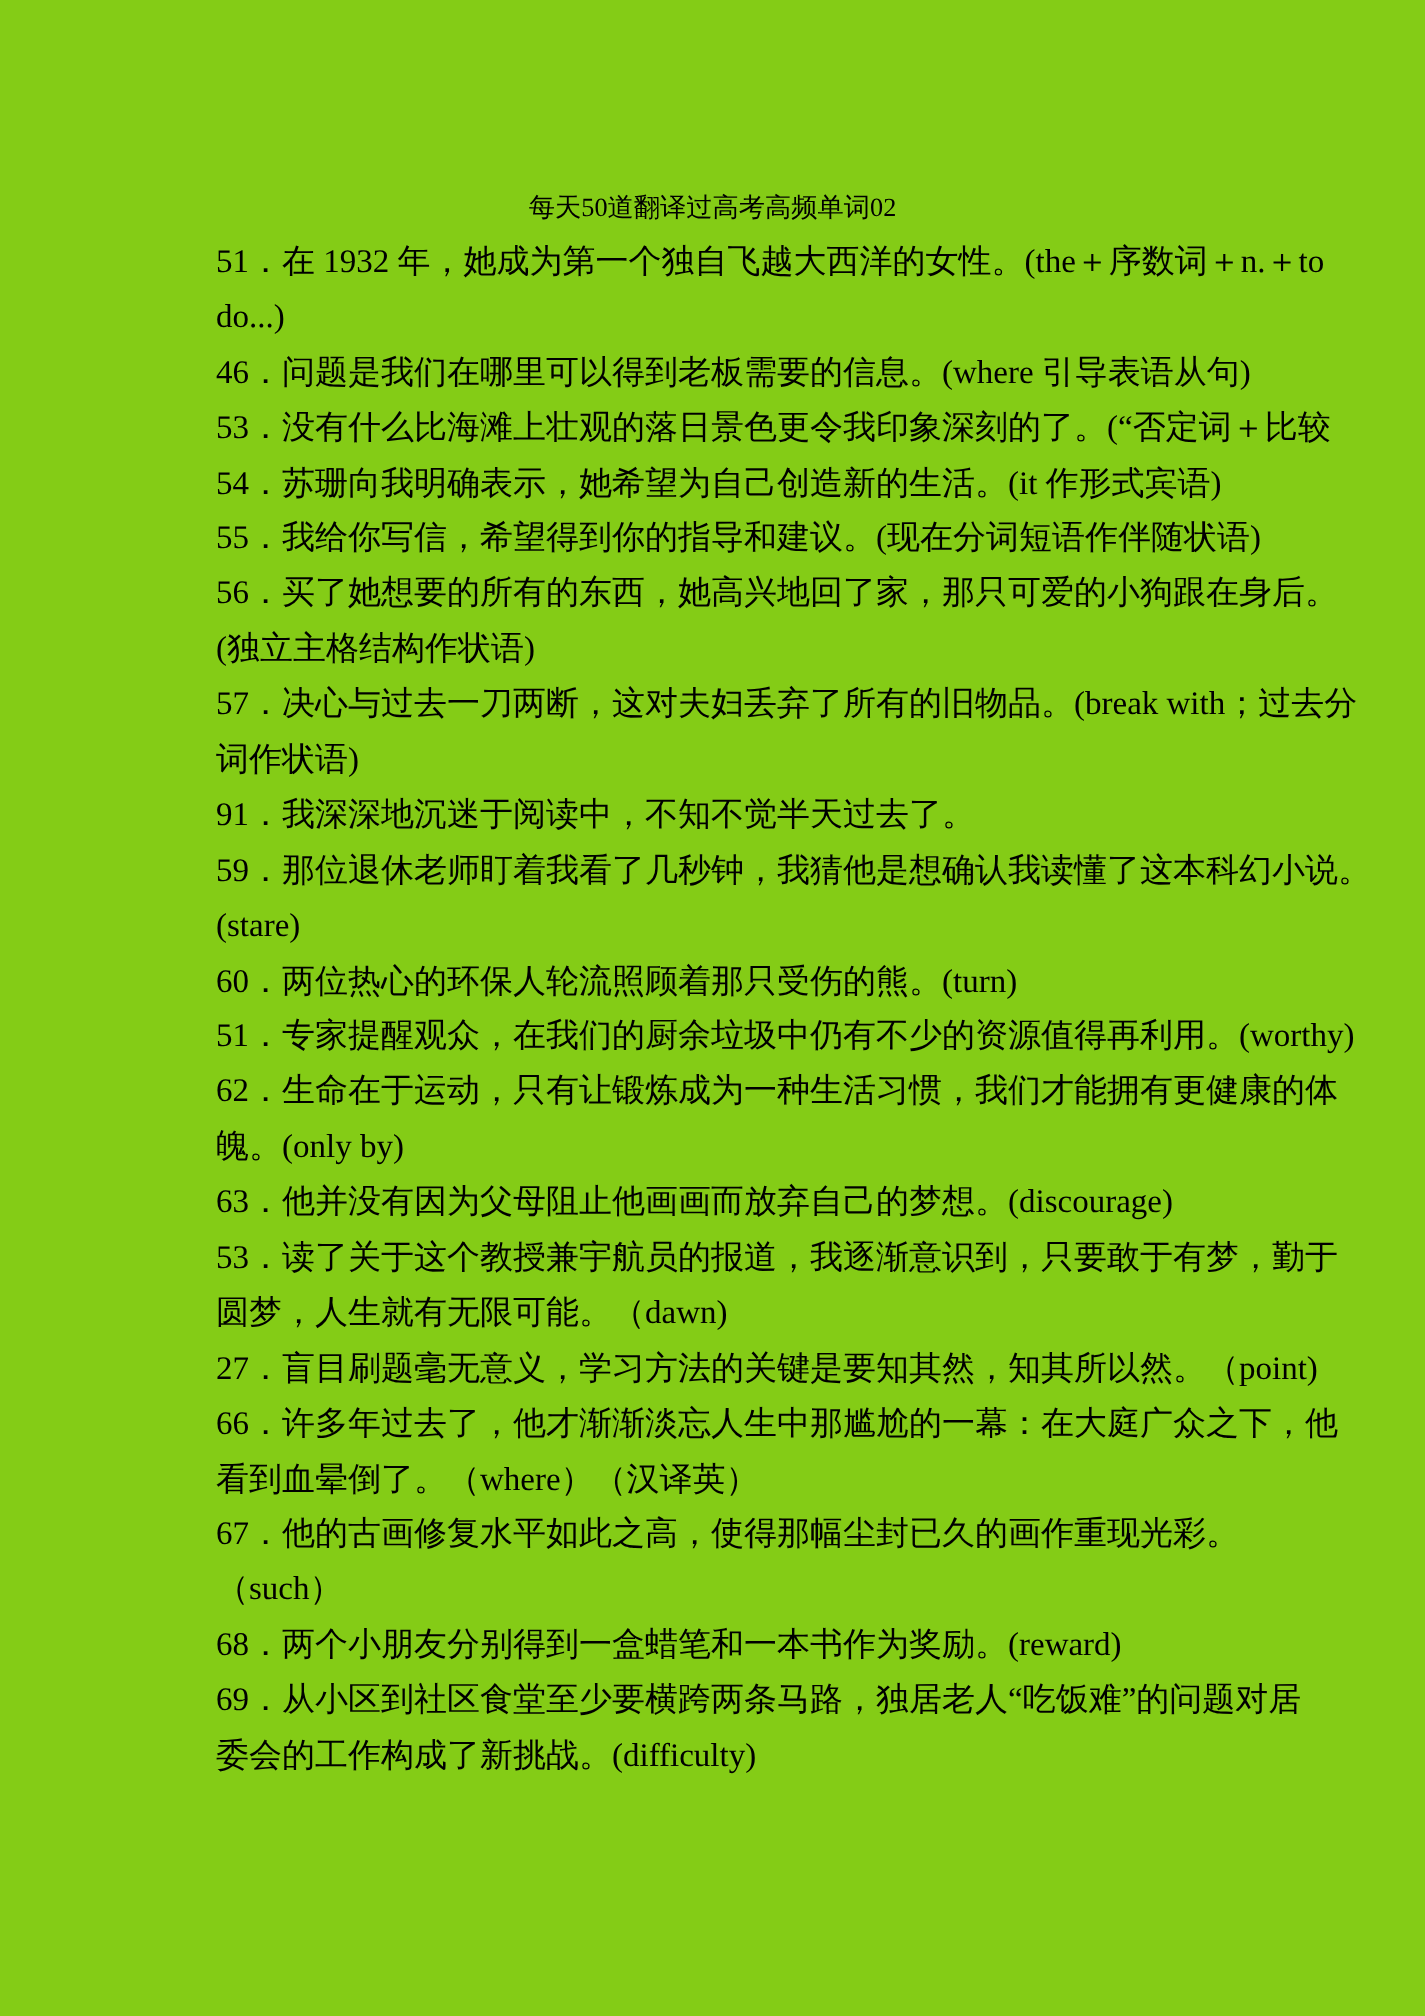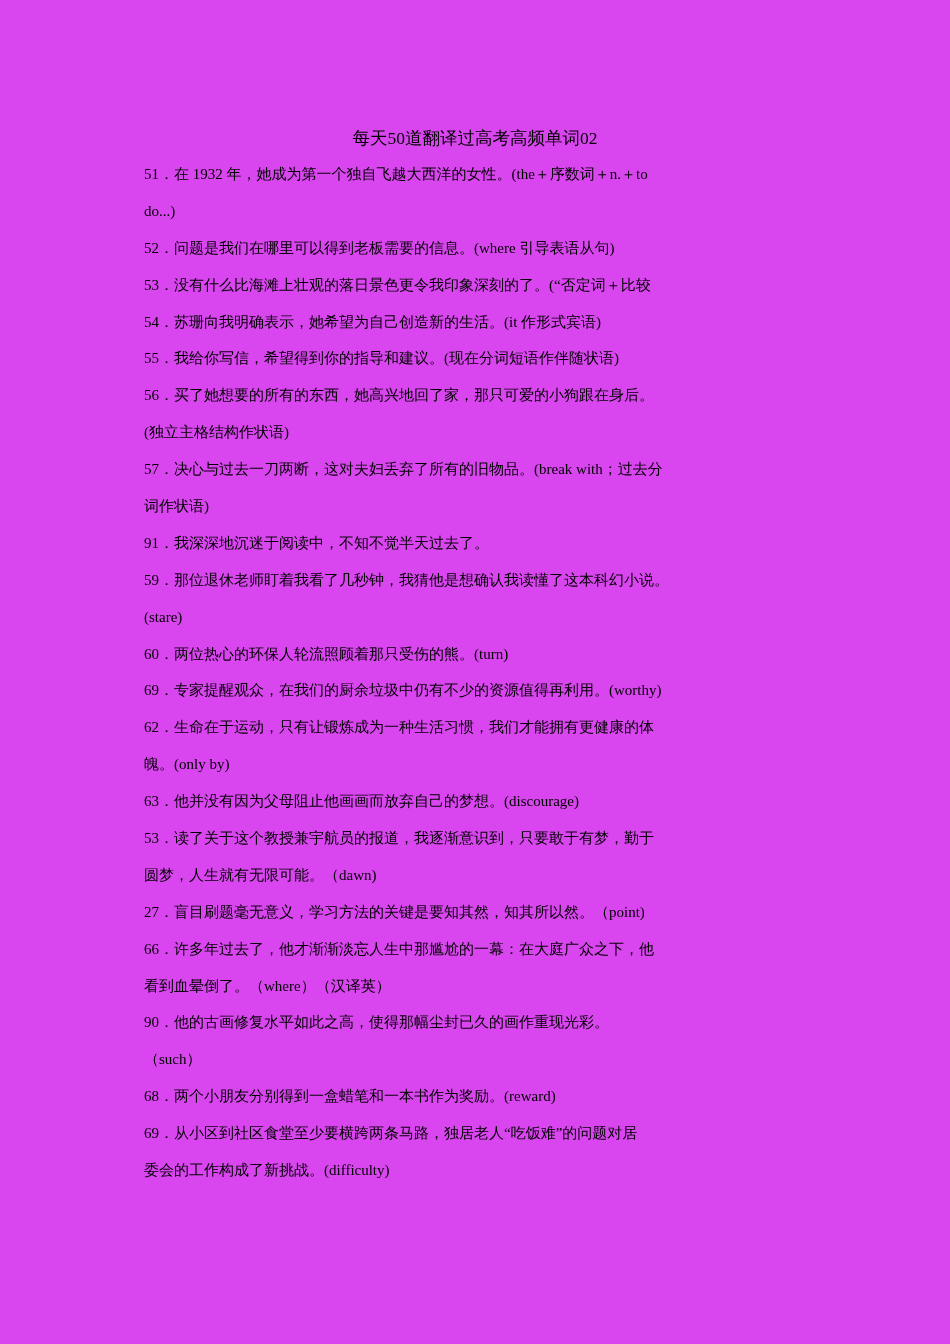--- a/index.html
+++ b/index.html
@@ -1,42 +1,42 @@
 <!DOCTYPE html>
 <html><head>
 <meta charset="utf-8">
 <style>
   html, body { margin: 0; padding: 0; background: #ffffff; }
   body {
     width: 950px; height: 1344px; position: relative; overflow: hidden;
     font-family: "Liberation Serif", "DejaVu Serif", serif;
     color: #000000;
   }
-  .page { position: absolute; left: 0; top: 0; width: 950px; height: 1344px; background: #d946ef; }
+  .page { position: absolute; left: 0; top: 0; width: 950px; height: 1344px; background: #84cc16; }
   .title {
     position: absolute; left: 0; width: 950px; top: 126px;
     text-align: center; font-size: 17.5px; line-height: 24px;
   }
   .items { position: absolute; left: 144px; top: 162px; width: 670px; }
   .line {
-    height: 36.9px; line-height: 24px; font-size: 15px; white-space: nowrap; font-family: Liberation Serif, serif;
+    height: 36.9px; line-height: 24px; font-size: 22px; white-space: nowrap; font-family: Liberation Serif, serif;
   }
 </style>
 </head>
 <body>
 
 <div class="page">
   <div class="title">每天50道翻译过高考高频单词02</div>
   <div class="items" id="items">
       <div>
         <div class="line">51．在 1932 年，她成为第一个独自飞越大西洋的女性。(the＋序数词＋n.＋to</div>
         <div class="line">do...)</div>
       </div>
       <div>
-        <div class="line">52．问题是我们在哪里可以得到老板需要的信息。(where 引导表语从句)</div>
+        <div class="line">46．问题是我们在哪里可以得到老板需要的信息。(where 引导表语从句)</div>
       </div>
       <div>
         <div class="line">53．没有什么比海滩上壮观的落日景色更令我印象深刻的了。(“否定词＋比较</div>
       </div>
       <div>
         <div class="line">54．苏珊向我明确表示，她希望为自己创造新的生活。(it 作形式宾语)</div>
       </div>
       <div>
         <div class="line">55．我给你写信，希望得到你的指导和建议。(现在分词短语作伴随状语)</div>
       </div>
@@ -52,42 +52,42 @@
         <div class="line">91．我深深地沉迷于阅读中，不知不觉半天过去了。</div>
       </div>
       <div>
         <div class="line">59．那位退休老师盯着我看了几秒钟，我猜他是想确认我读懂了这本科幻小说。</div>
         <div class="line">(stare)</div>
       </div>
       <div>
         <div class="line">60．两位热心的环保人轮流照顾着那只受伤的熊。(turn)</div>
       </div>
       <div>
-        <div class="line">69．专家提醒观众，在我们的厨余垃圾中仍有不少的资源值得再利用。(worthy)</div>
+        <div class="line">51．专家提醒观众，在我们的厨余垃圾中仍有不少的资源值得再利用。(worthy)</div>
       </div>
       <div>
         <div class="line">62．生命在于运动，只有让锻炼成为一种生活习惯，我们才能拥有更健康的体</div>
         <div class="line">魄。(only by)</div>
       </div>
       <div>
         <div class="line">63．他并没有因为父母阻止他画画而放弃自己的梦想。(discourage)</div>
       </div>
       <div>
         <div class="line">53．读了关于这个教授兼宇航员的报道，我逐渐意识到，只要敢于有梦，勤于</div>
         <div class="line">圆梦，人生就有无限可能。（dawn)</div>
       </div>
       <div>
         <div class="line">27．盲目刷题毫无意义，学习方法的关键是要知其然，知其所以然。（point)</div>
       </div>
       <div>
         <div class="line">66．许多年过去了，他才渐渐淡忘人生中那尴尬的一幕：在大庭广众之下，他</div>
         <div class="line">看到血晕倒了。（where）（汉译英）</div>
       </div>
       <div>
-        <div class="line">90．他的古画修复水平如此之高，使得那幅尘封已久的画作重现光彩。</div>
+        <div class="line">67．他的古画修复水平如此之高，使得那幅尘封已久的画作重现光彩。</div>
         <div class="line">（such）</div>
       </div>
       <div>
         <div class="line">68．两个小朋友分别得到一盒蜡笔和一本书作为奖励。(reward)</div>
       </div>
       <div>
         <div class="line">69．从小区到社区食堂至少要横跨两条马路，独居老人“吃饭难”的问题对居</div>
         <div class="line">委会的工作构成了新挑战。(difficulty)</div>
       </div>
     </div>

